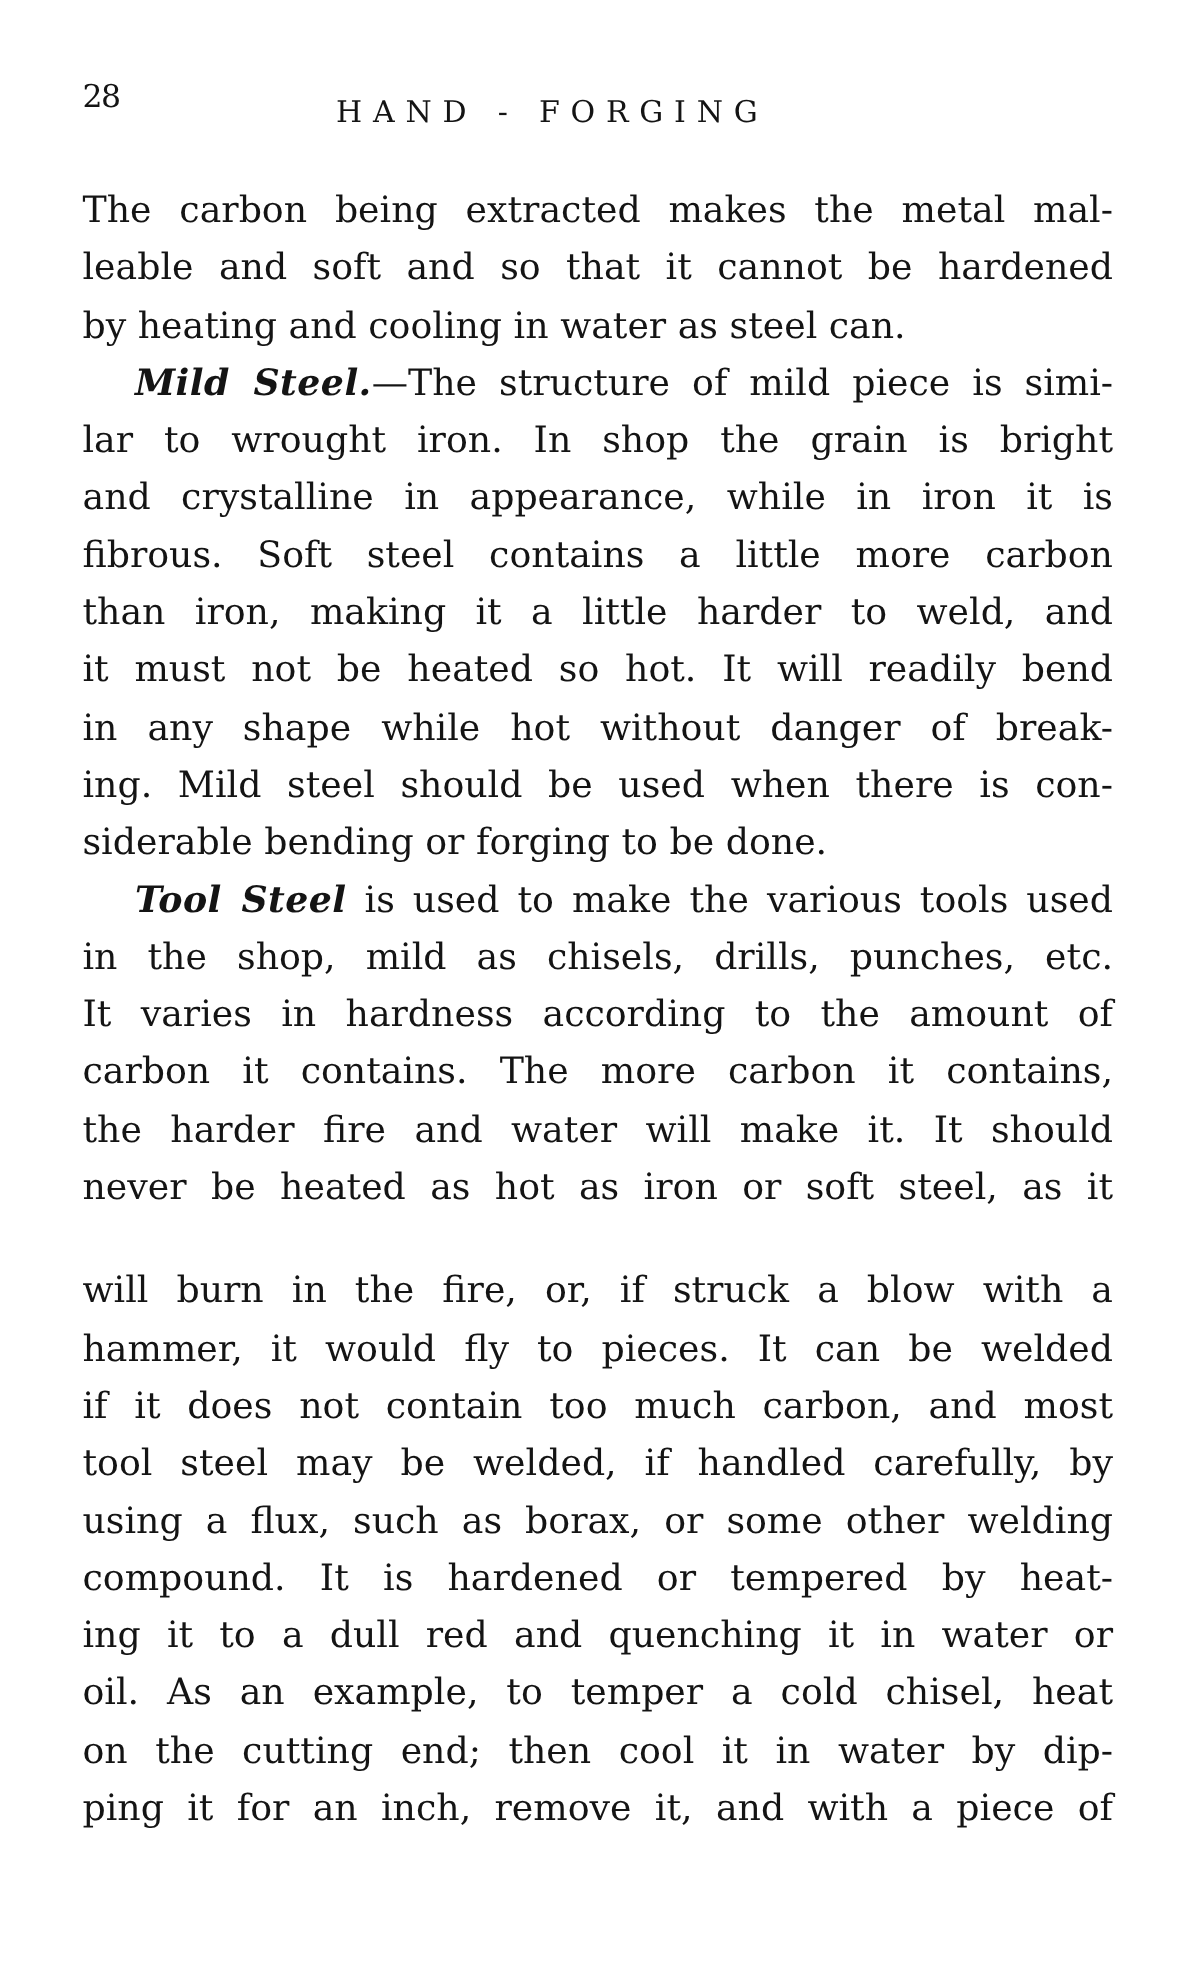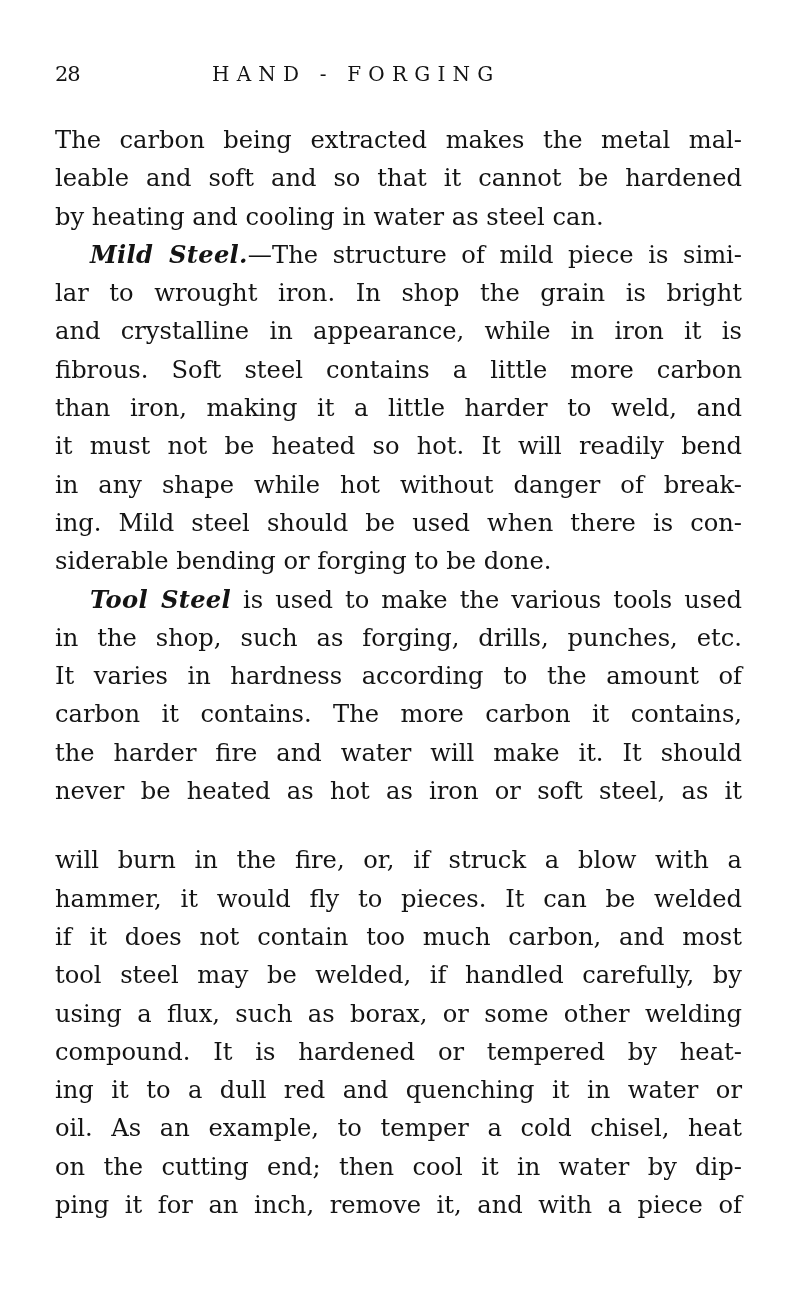--- a/index.html
+++ b/index.html
@@ -11,29 +11,29 @@
       width: 800px;
       height: 1308px;
       position: relative;
       overflow: hidden;
       color: #141414;
       font-family: "DejaVu Serif", "Liberation Serif", serif;
     }
     .page-number {
       position: absolute;
       left: 55px;
-      top: 62px;
+      top: 52px;
       font-size: 21px;
       line-height: 24px;
       font-weight: normal;
       letter-spacing: -1px;
     }
     .running-head {
       position: absolute;
-      left: 212px;
+      left: 224px;
       width: 306px;
       top: 62px;
       font-size: 20px;
       line-height: 24px;
       letter-spacing: 7.2px;
       white-space: nowrap;
     }
     .body-text {
       position: absolute;
       left: 55px;
@@ -75,21 +75,21 @@
     <div class="line indent" style="white-space: normal;"><span class="it">Mild Steel.</span><span>—The structure of mild piece is simi-</span></div>
     <div class="line" style="white-space: normal;"><span>lar to wrought iron.  In shop the grain is bright</span></div>
     <div class="line" style="white-space: normal;"><span>and crystalline in appearance, while in iron it is</span></div>
     <div class="line" style="white-space: normal;"><span>fibrous.  Soft steel contains a little more carbon</span></div>
     <div class="line" style="white-space: normal;"><span>than iron, making it a little harder to weld, and</span></div>
     <div class="line" style="white-space: normal;"><span>it must not be heated so hot.  It will readily bend</span></div>
     <div class="line" style="white-space: normal;"><span>in any shape while hot without danger of break-</span></div>
     <div class="line" style="white-space: normal;"><span>ing.  Mild steel should be used when there is con-</span></div>
     <div class="line last" style="white-space: normal;"><span>siderable bending or forging to be done.</span></div>
     <div class="line indent" style="white-space: normal;"><span class="it">Tool Steel</span><span> is used to make the various tools used</span></div>
-    <div class="line" style="white-space: normal;"><span>in the shop, such as forging, drills, punches, etc.</span></div>
+    <div class="line" style="white-space: normal;"><span>in the shop, mild as chisels, drills, punches, etc.</span></div>
     <div class="line" style="white-space: normal;"><span>It varies in hardness according to the amount of</span></div>
     <div class="line" style="white-space: normal;"><span>carbon it contains.  The more carbon it contains,</span></div>
     <div class="line" style="white-space: normal;"><span>the harder fire and water will make it.  It should</span></div>
     <div class="line" style="white-space: normal;"><span>never be heated as hot as iron or soft steel, as it</span></div>
     <div class="line" style="white-space: normal; margin-top: 31px;"><span>will burn in the fire, or, if struck a blow with a</span></div>
     <div class="line" style="white-space: normal;"><span>hammer, it would fly to pieces.  It can be welded</span></div>
     <div class="line" style="white-space: normal;"><span>if it does not contain too much carbon, and most</span></div>
     <div class="line" style="white-space: normal;"><span>tool steel may be welded, if handled carefully, by</span></div>
     <div class="line" style="white-space: normal;"><span>using a flux, such as borax, or some other welding</span></div>
     <div class="line" style="white-space: normal;"><span>compound.  It is hardened or tempered by heat-</span></div>

